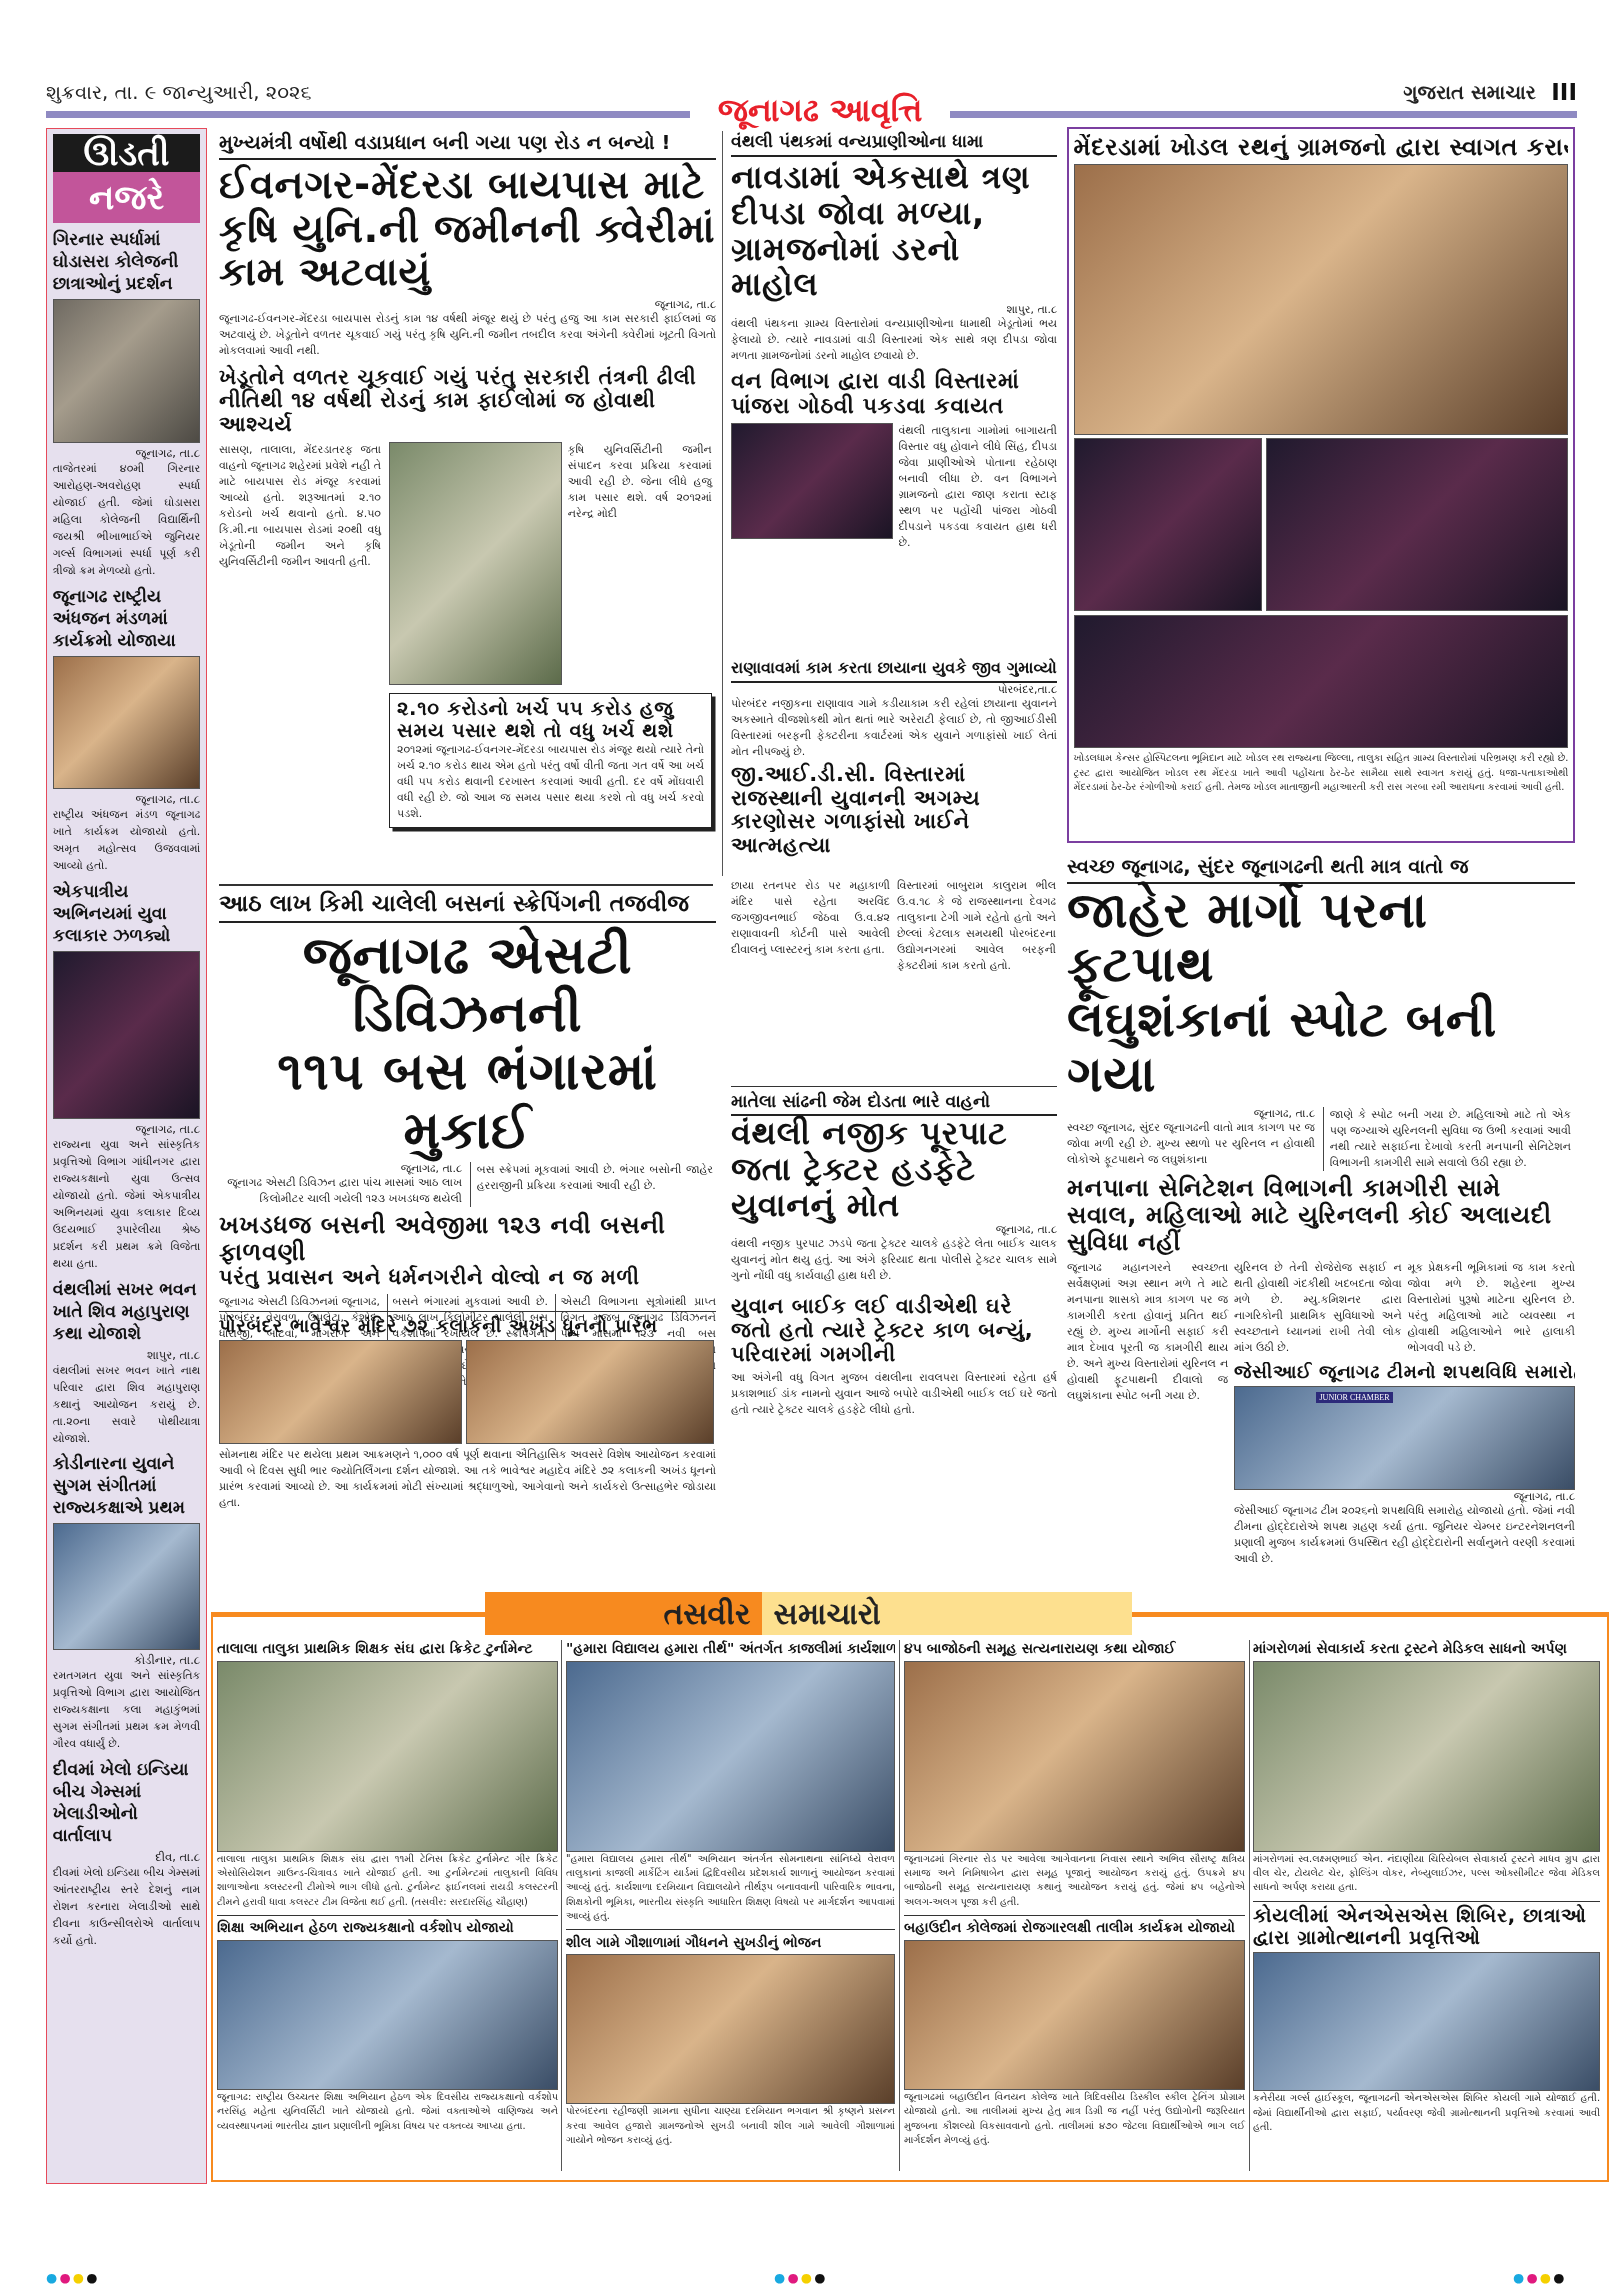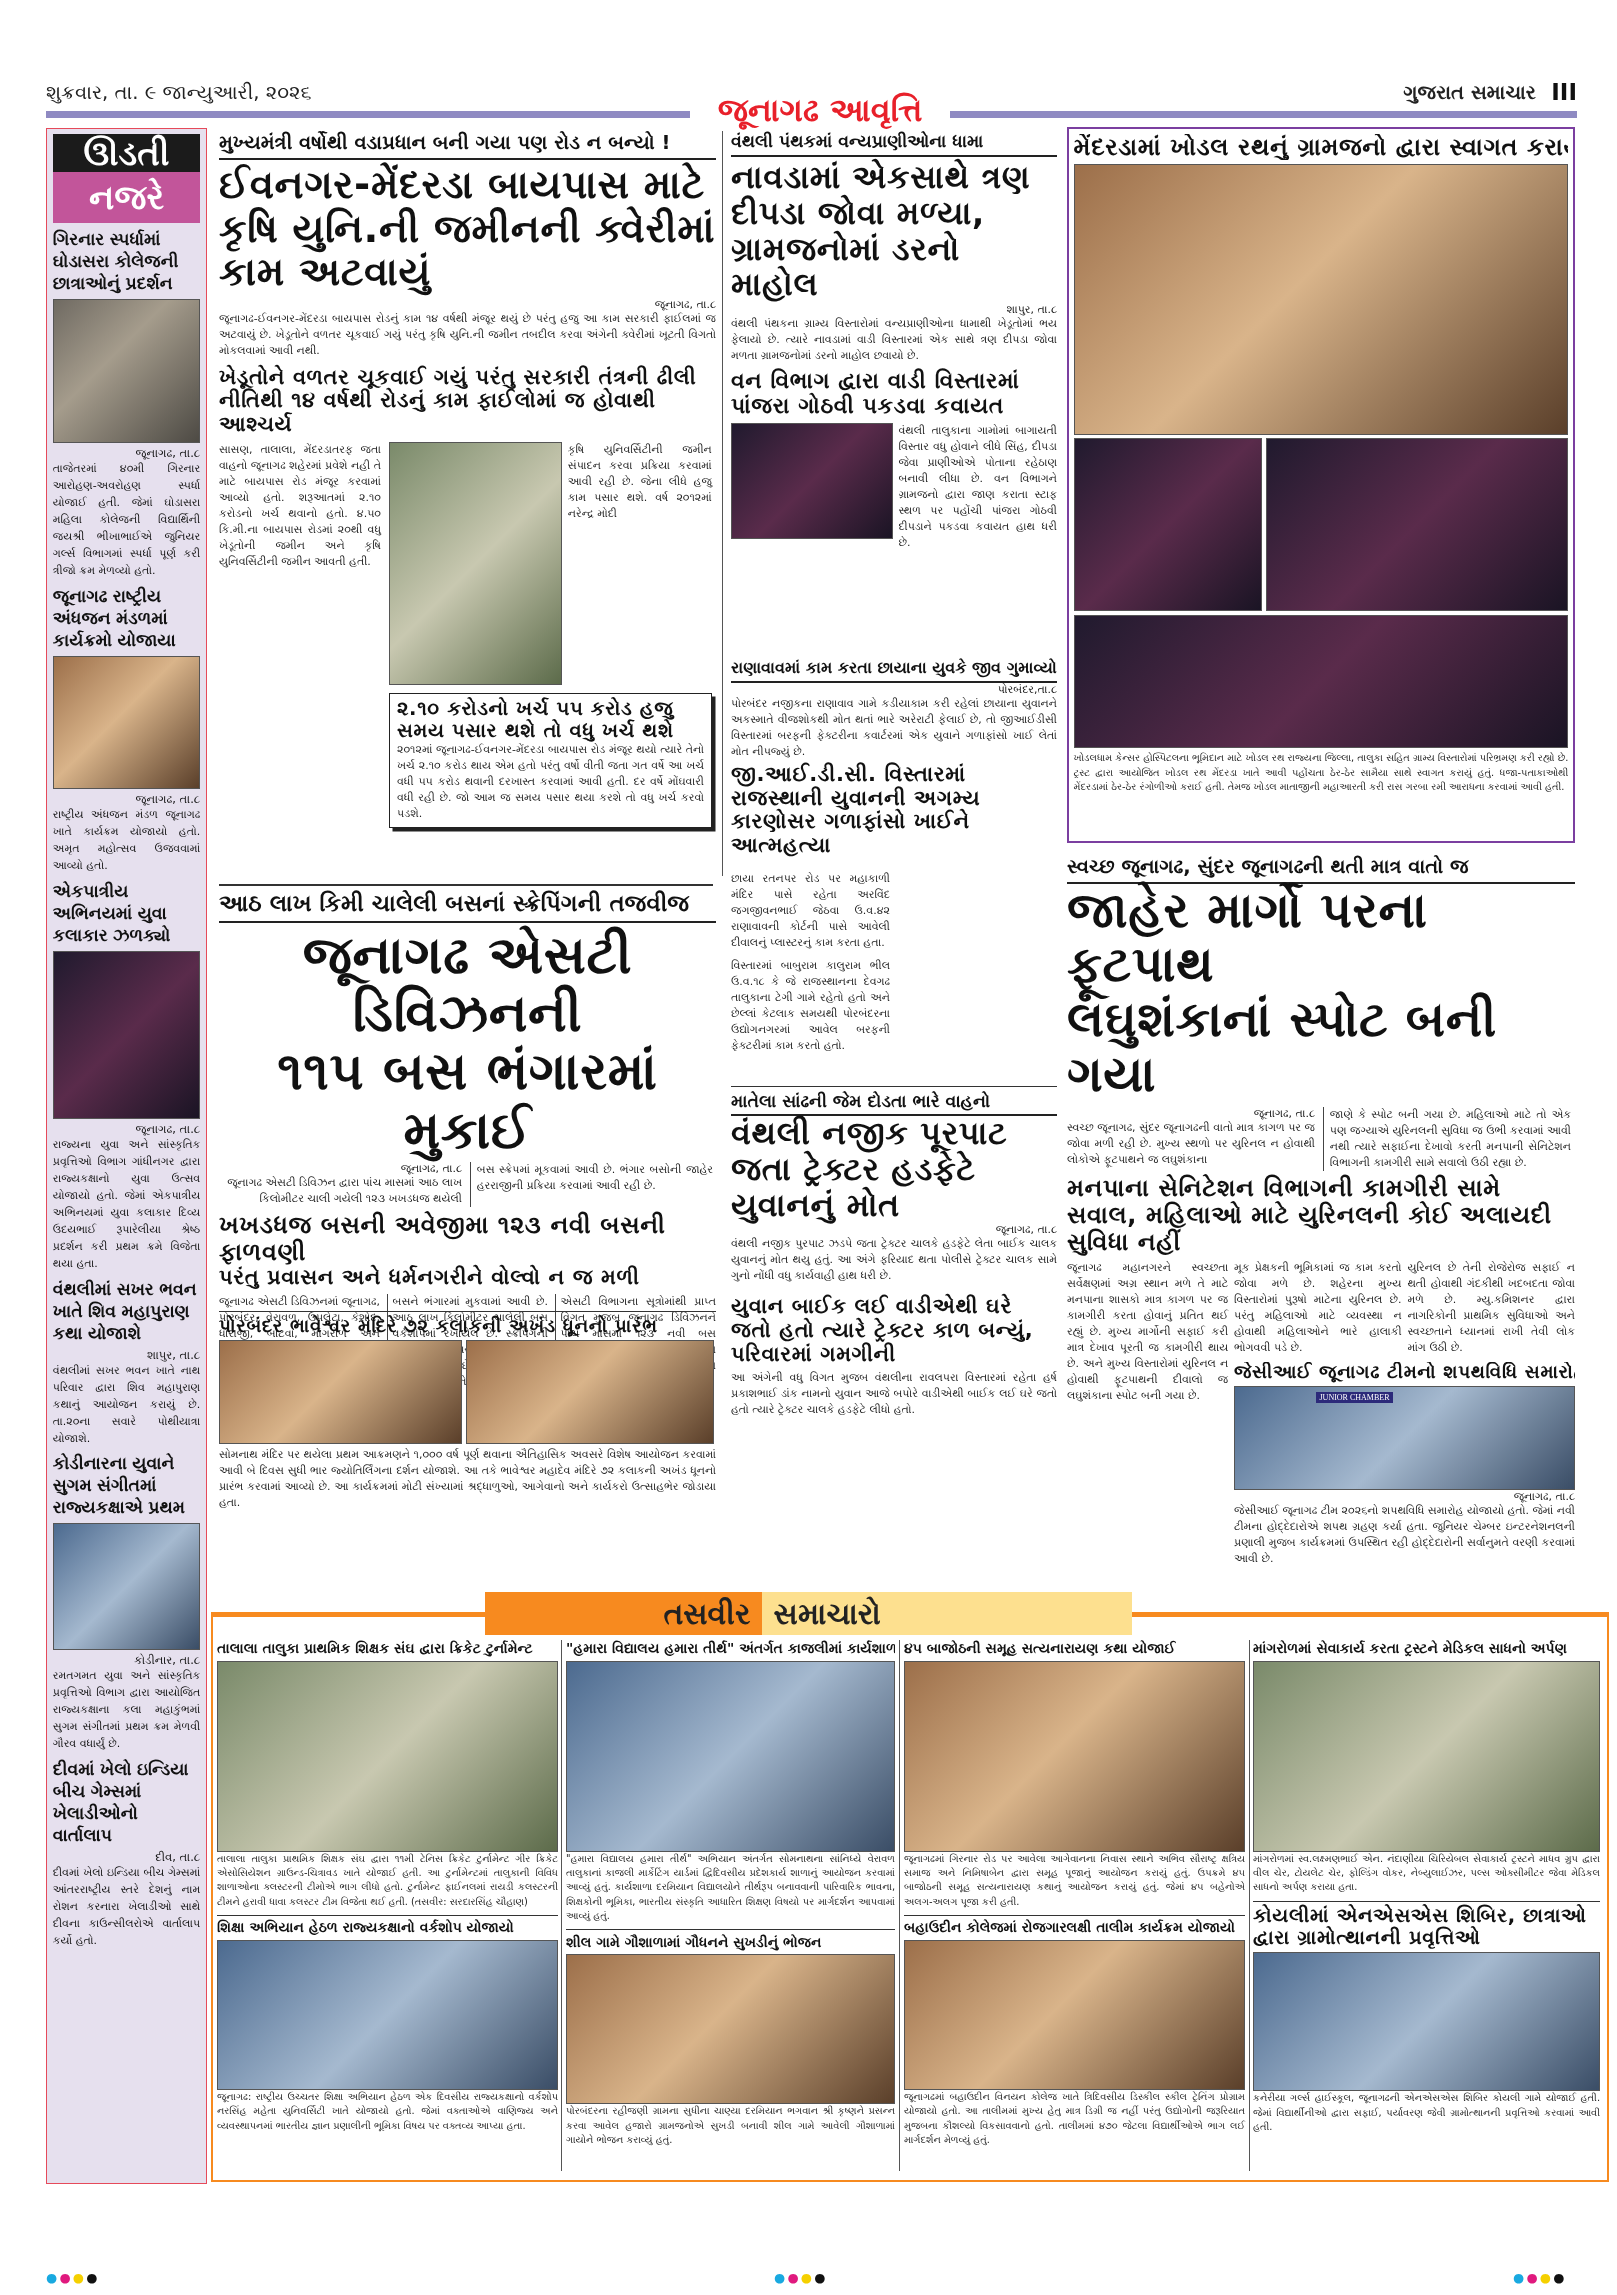--- a/index.html
+++ b/index.html
@@ -125,21 +125,21 @@
     <div class="photo dark" style="width:162px;height:116px;"></div>
     <div class="body" style="width:159px;">વંથલી તાલુકાના ગામોમાં બાગાયતી વિસ્તાર વધુ હોવાને લીધે સિંહ, દીપડા જેવા પ્રાણીઓએ પોતાના રહેઠાણ બનાવી લીધા છે. વન વિભાગને ગ્રામજનો દ્વારા જાણ કરાતા સ્ટાફ સ્થળ પર પહોંચી પાંજરા ગોઠવી દીપડાને પકડવા કવાયત હાથ ધરી છે.</div>
   </div>
 </div>
 
 <div class="col" style="left:731px;top:658px;width:326px;">
   <div class="kicker" style="font-size:16px;">રાણાવાવમાં કામ કરતા છાયાના યુવકે જીવ ગુમાવ્યો</div>
   <div class="dateline">પોરબંદર,તા.૮</div>
   <div class="body">પોરબંદર નજીકના રાણાવાવ ગામે કડીયાકામ કરી રહેલાં છાયાના યુવાનને અકસ્માતે વીજશોકથી મોત થતાં ભારે અરેરાટી ફેલાઈ છે, તો જીઆઈડીસી વિસ્તારમાં બરફની ફેક્ટરીના કવાર્ટરમાં એક યુવાને ગળાફાંસો ખાઈ લેતાં મોત નીપજ્યું છે.</div>
   <div class="mega" style="font-size:21px;margin-top:3.5px;">જી.આઈ.ડી.સી. વિસ્તારમાં રાજસ્થાની યુવાનની અગમ્ય કારણોસર ગળાફાંસો ખાઈને આત્મહત્યા</div>
-  <div style="display:flex;gap:7px;margin-top:14px;flex-direction:column;">
+  <div style="display:flex;gap:7px;margin-top:21px;">
     <div class="body" style="width:159px;">છાયા રતનપર રોડ પર મહાકાળી મંદિર પાસે રહેતા અરવિંદ જગજીવનભાઈ જેઠવા ઉ.વ.૪૨ રાણાવાવની કોર્ટની પાસે આવેલી દીવાલનું પ્લાસ્ટરનું કામ કરતા હતા.</div>
     <div class="body" style="width:159px;">વિસ્તારમાં બાબુરામ કાલુરામ ભીલ ઉ.વ.૧૮ કે જે રાજસ્થાનના દેવગઢ તાલુકાના ટેગી ગામે રહેતો હતો અને છેલ્લાં કેટલાક સમયથી પોરબંદરના ઉદ્યોગનગરમાં આવેલ બરફની ફેક્ટરીમાં કામ કરતો હતો.</div>
   </div>
 </div>
 
 <div class="col purple-box" style="left:1067px;top:127px;width:508px;height:716px;padding:4.6px;">
   <div class="mega" style="font-size:24px;white-space:nowrap;overflow:hidden;">મેંદરડામાં ખોડલ રથનું ગ્રામજનો દ્વારા સ્વાગત કરાયું</div>
   <div class="photo warm" style="height:271px;margin-top:3.5px;"></div>
   <div style="display:flex;gap:3.5px;margin-top:3.5px;">
     <div class="photo dark" style="width:191px;height:173px;"></div>
@@ -198,22 +198,22 @@
       <div class="dateline">જૂનાગઢ, તા.૮</div>
       <div class="body">સ્વચ્છ જૂનાગઢ, સુંદર જૂનાગઢની વાતો માત્ર કાગળ પર જ જોવા મળી રહી છે. મુખ્ય સ્થળો પર યુરિનલ ન હોવાથી લોકોએ ફૂટપાથને જ લઘુશંકાના</div>
     </div>
     <div class="body" style="width:248px;border-left:1.2px solid #444;padding-left:5.8px;">જાણે કે સ્પોટ બની ગયા છે. મહિલાઓ માટે તો એક પણ જગ્યાએ યુરિનલની સુવિધા જ ઉભી કરવામાં આવી નથી ત્યારે સફાઈના દેખાવો કરતી મનપાની સેનિટેશન વિભાગની કામગીરી સામે સવાલો ઉઠી રહ્યા છે.</div>
   </div>
   <div class="mega" style="font-size:24px;margin-top:4.6px;">મનપાના સેનિટેશન વિભાગની કામગીરી સામે સવાલ, મહિલાઓ માટે યુરિનલની કોઈ અલાયદી સુવિધા નહીં</div>
   <div style="display:flex;gap:5.8px;margin-top:4.6px;">
     <div class="body" style="width:162px;">જૂનાગઢ મહાનગરને સ્વચ્છતા સર્વેક્ષણમાં અગ્ર સ્થાન મળે તે માટે મનપાના શાસકો માત્ર કાગળ પર જ કામગીરી કરતા હોવાનું પ્રતિત થઈ રહ્યું છે. મુખ્ય માર્ગોની સફાઈ કરી માત્ર દેખાવ પૂરતી જ કામગીરી થાય છે. અને મુખ્ય વિસ્તારોમાં યુરિનલ ન હોવાથી ફૂટપાથની દીવાલો જ લઘુશંકાના સ્પોટ બની ગયા છે.</div>
     <div style="width:341px;">
       <div style="display:flex;gap:5.8px;">
+        <div class="body" style="width:168px;">યુરિનલ છે તેની રોજેરોજ સફાઈ ન થતી હોવાથી ગંદકીથી ખદબદતા જોવા મળે છે. મ્યુ.કમિશનર દ્વારા નાગરિકોની પ્રાથમિક સુવિધાઓ અને સ્વચ્છતાને ધ્યાનમાં રાખી તેવી લોક માંગ ઉઠી છે.</div>
         <div class="body" style="width:168px;">મૂક પ્રેક્ષકની ભૂમિકામાં જ કામ કરતો જોવા મળે છે. શહેરના મુખ્ય વિસ્તારોમાં પુરૂષો માટેના યુરિનલ છે. પરંતુ મહિલાઓ માટે વ્યવસ્થા ન હોવાથી મહિલાઓને ભારે હાલાકી ભોગવવી પડે છે.</div>
-        <div class="body" style="width:168px;">યુરિનલ છે તેની રોજેરોજ સફાઈ ન થતી હોવાથી ગંદકીથી ખદબદતા જોવા મળે છે. મ્યુ.કમિશનર દ્વારા નાગરિકોની પ્રાથમિક સુવિધાઓ અને સ્વચ્છતાને ધ્યાનમાં રાખી તેવી લોક માંગ ઉઠી છે.</div>
       </div>
       <div style="margin-top:5.8px;">
         <div class="mega" style="font-size:18.5px;white-space:nowrap;overflow:hidden;">જેસીઆઈ જૂનાગઢ ટીમનો શપથવિધિ સમારોહ યોજાયો</div>
         <div class="photo blue" style="height:104px;margin-top:3.5px;position:relative;">
           <span style="position:absolute;left:81px;top:4.6px;background:#2c2a7a;color:#fff;font-size:8px;padding:1.2px 3.5px;font-family:Liberation Serif, serif;">JUNIOR CHAMBER</span>
         </div>
         <div class="dateline">જૂનાગઢ, તા.૮</div>
         <div class="body">જેસીઆઈ જૂનાગઢ ટીમ ૨૦૨૬નો શપથવિધિ સમારોહ યોજાયો હતો. જેમાં નવી ટીમના હોદ્દેદારોએ શપથ ગ્રહણ કર્યા હતા. જુનિયર ચેમ્બર ઇન્ટરનેશનલની પ્રણાલી મુજબ કાર્યક્રમમાં ઉપસ્થિત રહી હોદ્દેદારોની સર્વાનુમતે વરણી કરવામાં આવી છે.</div>
       </div>
     </div>

